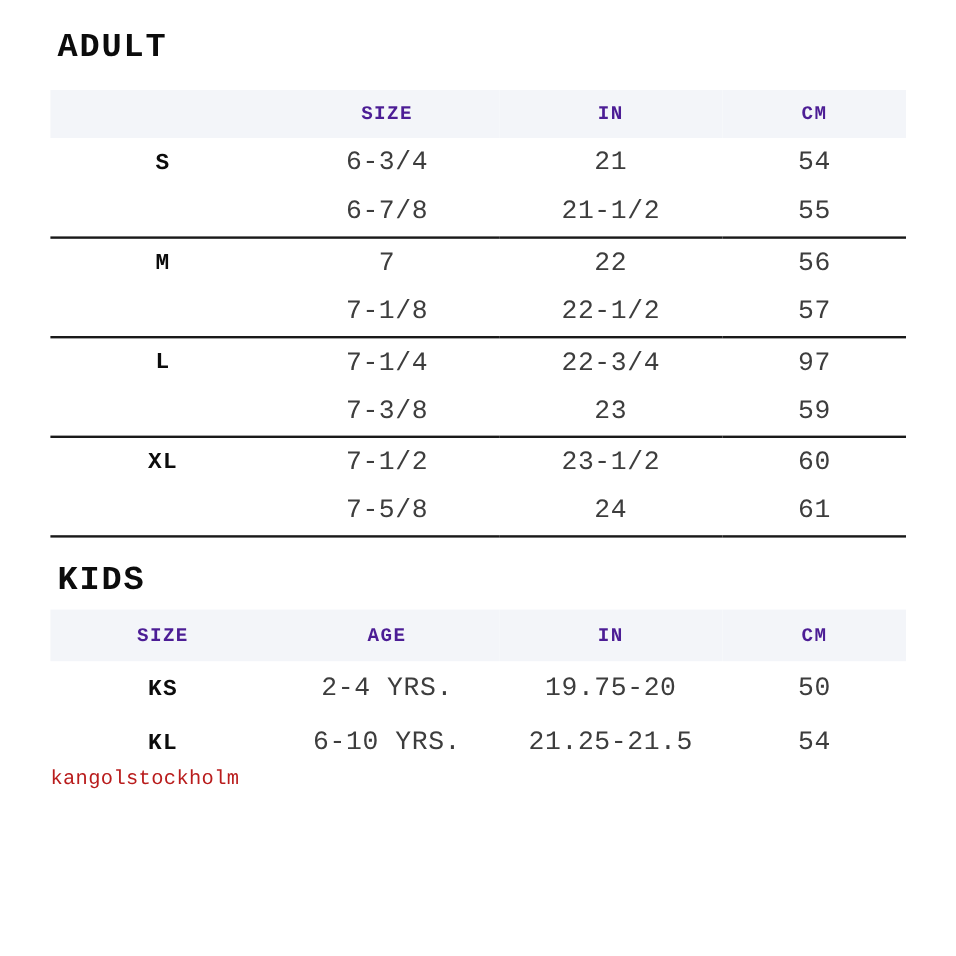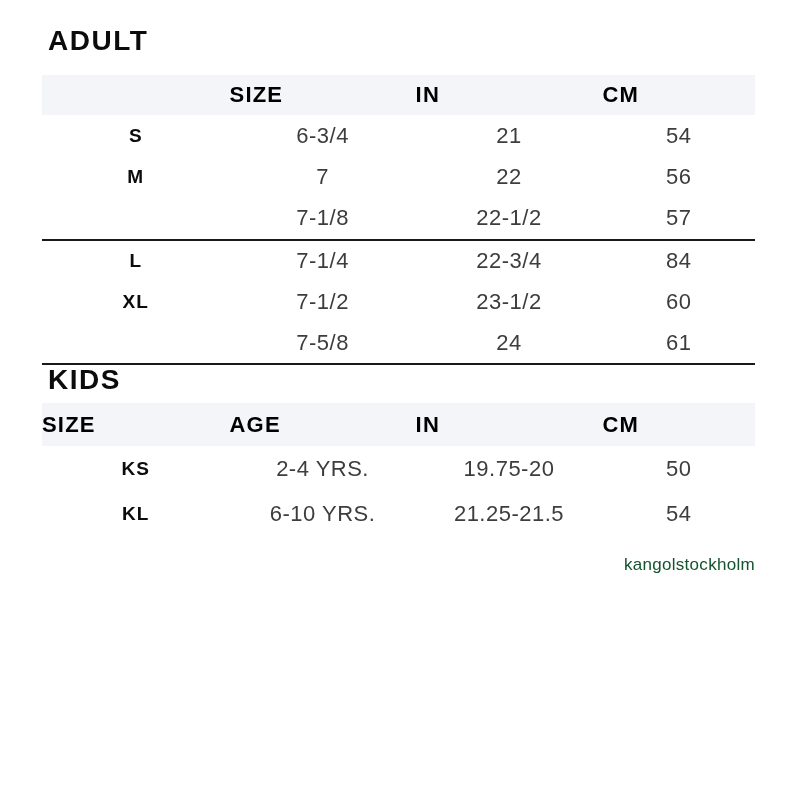--- a/index.html
+++ b/index.html
@@ -1,52 +1,52 @@
 <!DOCTYPE html>
 <html><head>
 <meta charset="utf-8">
 <style>
   * { box-sizing: border-box; }
   html, body { margin: 0; padding: 0; background: #ffffff; }
   .page {
     width: 797px;
     height: 797px;
     background: #ffffff;
-    font-family: Liberation Sans, sans-serif;
+    font-family: Liberation Mono, monospace;
     padding: 26px 42px 0 42px;
     overflow: hidden;
     position: relative;
   }
   .section-title {
     margin: 0 0 0 6px;
     font-size: 28px;
     line-height: 30px;
     font-weight: 800;
     letter-spacing: 1.5px;
     color: #0c0c0c;
   }
-  .section-title.kids { }
+  .section-title.kids { margin-top: 22px; }
   table {
     width: 713px;
     border-collapse: collapse;
     table-layout: fixed;
   }
   table.adult { margin-top: 19px; }
   table.kids  { margin-top: 8px; }
   col.c1 { width: 26.3%; }
   col.c2 { width: 26.1%; }
   col.c3 { width: 26.2%; }
   col.c4 { width: 21.4%; }
   thead tr { background: #f3f5f9; }
   th {
-    font-size: 22px;
+    font-size: 16px;
     font-weight: 800;
     letter-spacing: 1.2px;
-    color: #000000;
-    text-align: left;
+    color: #4c1d95;
+    text-align: center;
     vertical-align: middle;
     padding: 0;
   }
   table.adult thead th { height: 40px; }
   table.kids  thead th { height: 43px; }
   td {
     text-align: center;
     vertical-align: middle;
     padding: 0;
     font-size: 22px;
@@ -57,26 +57,26 @@
   table.adult tbody td { height: 41.5px; }
   table.kids  tbody td { height: 45px; }
   td.rowlabel {
     font-size: 19px;
     font-weight: 800;
     letter-spacing: 1px;
     color: #0c0c0c;
   }
   tr.group-end td { border-bottom: 2px solid #191919; }
   .watermark {
-    margin-top: 20px;
-    text-align: right;
+    margin-top: 0;
+    text-align: left;
     font-size: 17px;
     line-height: 18px;
     letter-spacing: 0.3px;
-    color: #14532d;
+    color: #b91c1c;
   }
 </style>
 </head>
 <body>
 
 <div class="page">
 
   <h2 class="section-title">ADULT</h2>
 
   <table class="adult">
@@ -94,37 +94,49 @@
         <th>CM</th>
       </tr>
     </thead>
     <tbody>
       <tr>
         <td class="rowlabel">S</td>
         <td>6-3/4</td>
         <td>21</td>
         <td>54</td>
       </tr>
+      <tr class="group-end">
+        <td class="rowlabel"></td>
+        <td>6-7/8</td>
+        <td>21-1/2</td>
+        <td>55</td>
+      </tr>
       <tr>
         <td class="rowlabel">M</td>
         <td>7</td>
         <td>22</td>
         <td>56</td>
       </tr>
       <tr class="group-end">
         <td class="rowlabel"></td>
         <td>7-1/8</td>
         <td>22-1/2</td>
         <td>57</td>
       </tr>
       <tr>
         <td class="rowlabel">L</td>
         <td>7-1/4</td>
         <td>22-3/4</td>
-        <td>84</td>
+        <td>97</td>
+      </tr>
+      <tr class="group-end">
+        <td class="rowlabel"></td>
+        <td>7-3/8</td>
+        <td>23</td>
+        <td>59</td>
       </tr>
       <tr>
         <td class="rowlabel">XL</td>
         <td>7-1/2</td>
         <td>23-1/2</td>
         <td>60</td>
       </tr>
       <tr class="group-end">
         <td class="rowlabel"></td>
         <td>7-5/8</td>

